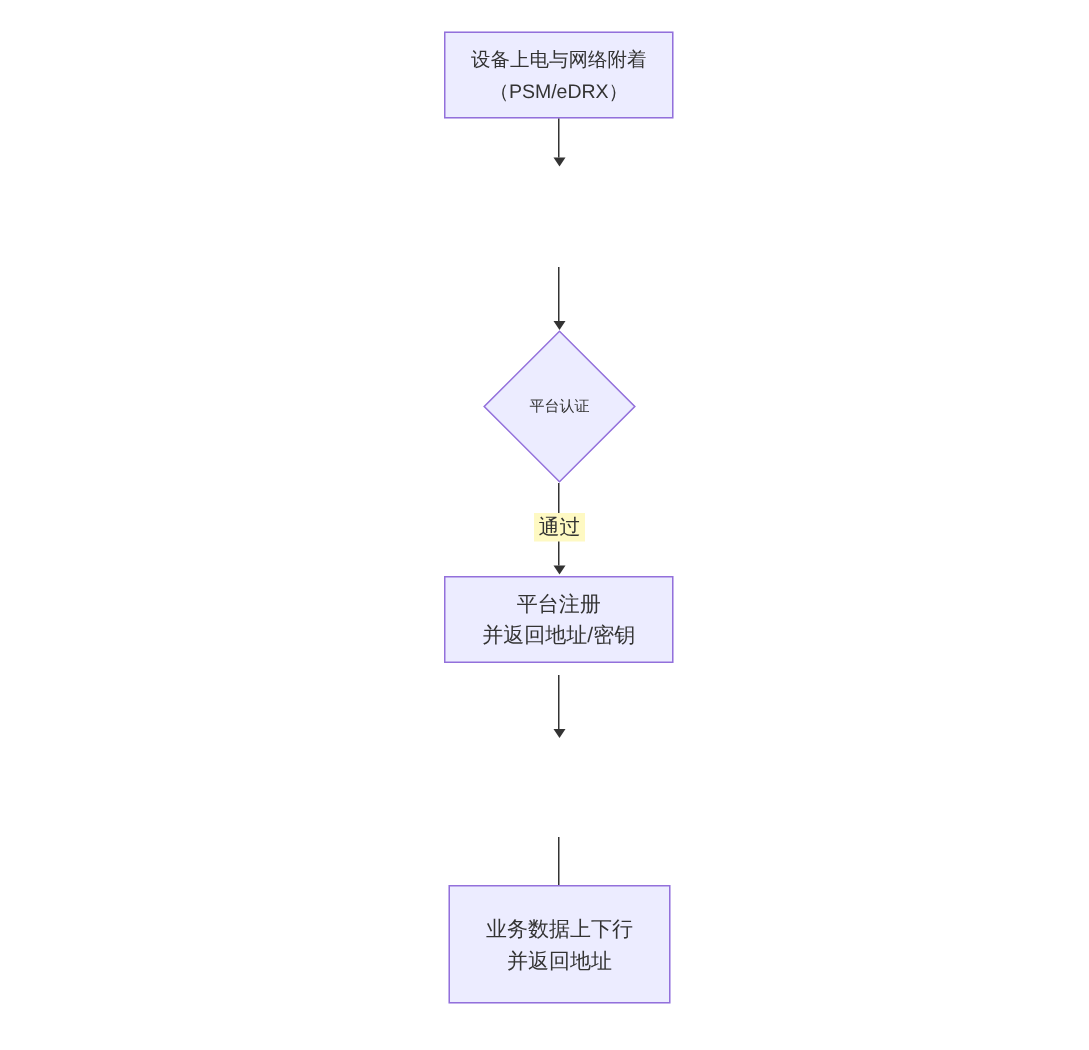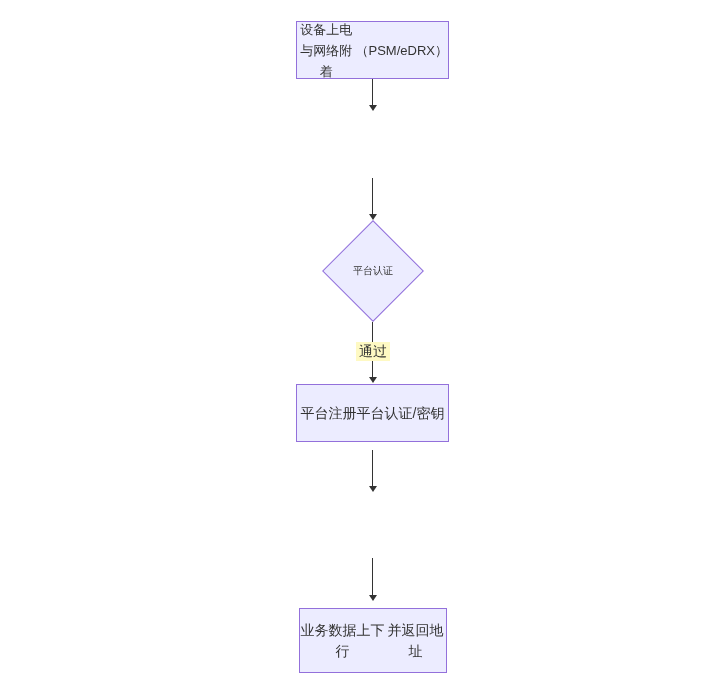--- a/index.html
+++ b/index.html
@@ -18,29 +18,30 @@
   
   .node {
     position: absolute;
     box-sizing: border-box;
     background: #ECECFF;
     border: 1px solid #9370DB;
     color: #333333;
     font-size: 14px;
     line-height: 21px;
     display: flex;
+    flex-direction: column;
     justify-content: center;
     align-items: center;
     text-align: center;
   }
   .n1 { left: 296px; top: 21px;  width: 153px; height: 58px; font-size: 13px; }
   .n2 { left: 296px; top: 112px; width: 153px; height: 66px; }
   .n4 { left: 296px; top: 384px; width: 153px; height: 58px; }
   .n5 { left: 296px; top: 492px; width: 153px; height: 66px; }
-  .n6 { left: 299px; top: 608px; width: 148px; height: 65px; }
+  .n6 { left: 299px; top: 590px; width: 148px; height: 79px; }
 
   
   .diamond-wrap {
     position: absolute;
     left: 321px; top: 220px;
     width: 104px; height: 102px;
   }
   .diamond-shape {
     position: absolute;
     left: 50%; top: 50%;
@@ -114,21 +115,21 @@
   <div class="diamond-wrap">
     <div class="diamond-shape"></div>
     <div class="diamond-label">平台认证</div>
   </div>
 
   <div class="edge e3"></div>
   <div class="edge-label">通过</div>
 
   <div class="node n4">
     <div>平台注册</div>
-    <div>平台认证/密钥</div>
+    <div>并返回地址/密钥</div>
   </div>
 
   <div class="edge e4"></div>
 
 
   <div class="edge e5"></div>
 
   <div class="node n6">
     <div>业务数据上下行</div>
     <div>并返回地址</div>

